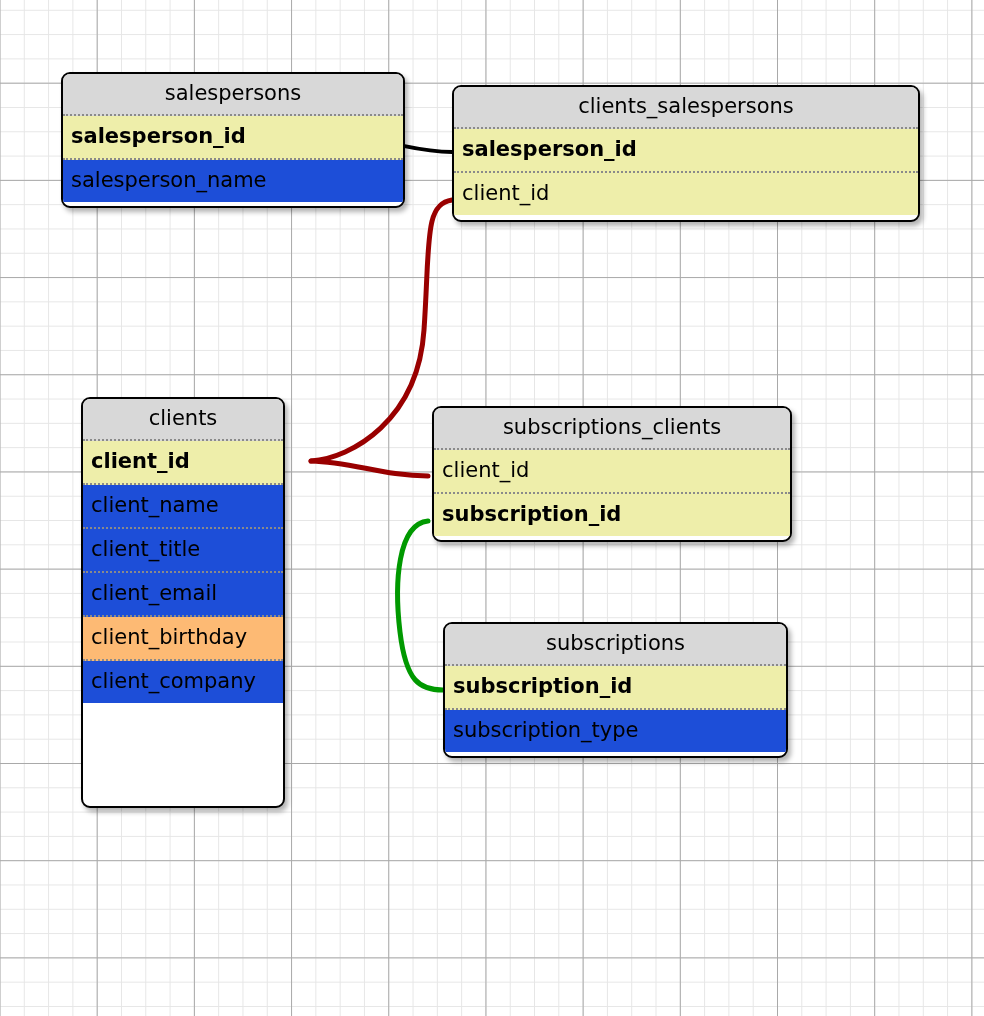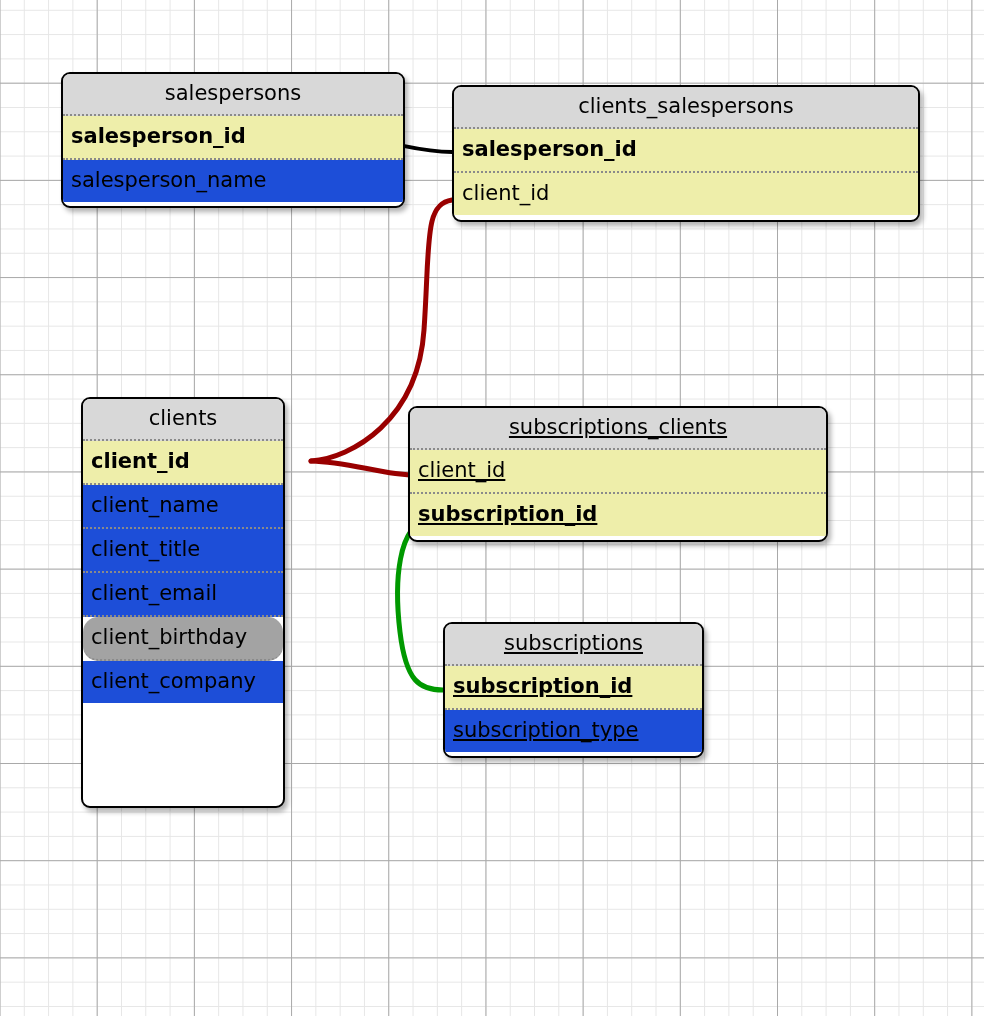--- a/index.html
+++ b/index.html
@@ -71,21 +71,21 @@
     line-height: 1;
     padding: 10px 8px 11px 8px;
     border-bottom: 2px dotted #8a8a8a;
     white-space: nowrap;
   }
   .ent-row:last-child { border-bottom: none; }
 
   .ent-row.key { font-weight: bold; }
   .fill-yellow { background: #eeeeaa; }
   .fill-pink   { background: #1d4ed8; }
-  .fill-green  { background: #a3a3a3; border-radius: 15px; }
+  .fill-green  { background: #fdba74; }
 </style>
 </head>
 <body>
 
 <div id="canvas">
 
   <svg id="links" viewBox="0 0 984 1016" width="984" height="1016" xmlns="http://www.w3.org/2000/svg">
     <g id="links-group">
         <path d="M 352,140 C 392,139 412,152 452,152" fill="none" stroke="#000000" stroke-width="4" stroke-linecap="round"></path>
         <path d="M 311,461 C 352,458 418,420 424,330 C 430,242 424,204 452,200" fill="none" stroke="#990000" stroke-width="5" stroke-linecap="round"></path>
@@ -107,25 +107,25 @@
       </div>
       <div class="entity" style="left: 81px; top: 397px; width: 204px; height: 411px;">
         <div class="ent-title">clients</div>
         <div class="ent-row fill-yellow key">client_id</div>
         <div class="ent-row fill-pink">client_name</div>
         <div class="ent-row fill-pink">client_title</div>
         <div class="ent-row fill-pink">client_email</div>
         <div class="ent-row fill-green">client_birthday</div>
         <div class="ent-row fill-pink">client_company</div>
       </div>
-      <div class="entity" style="left: 408px; top: 406px; width: 420px; height: 136px; text-decoration: underline;">
+      <div class="entity" style="left: 432px; top: 406px; width: 360px; height: 136px;">
         <div class="ent-title">subscriptions_clients</div>
         <div class="ent-row fill-yellow">client_id</div>
         <div class="ent-row fill-yellow key">subscription_id</div>
       </div>
-      <div class="entity" style="left: 443px; top: 622px; width: 261px; height: 136px; text-decoration: underline;">
+      <div class="entity" style="left: 443px; top: 622px; width: 345px; height: 136px;">
         <div class="ent-title">subscriptions</div>
         <div class="ent-row fill-yellow key">subscription_id</div>
         <div class="ent-row fill-pink">subscription_type</div>
       </div>
     </div>
 
 </div>
 
 </body></html>

